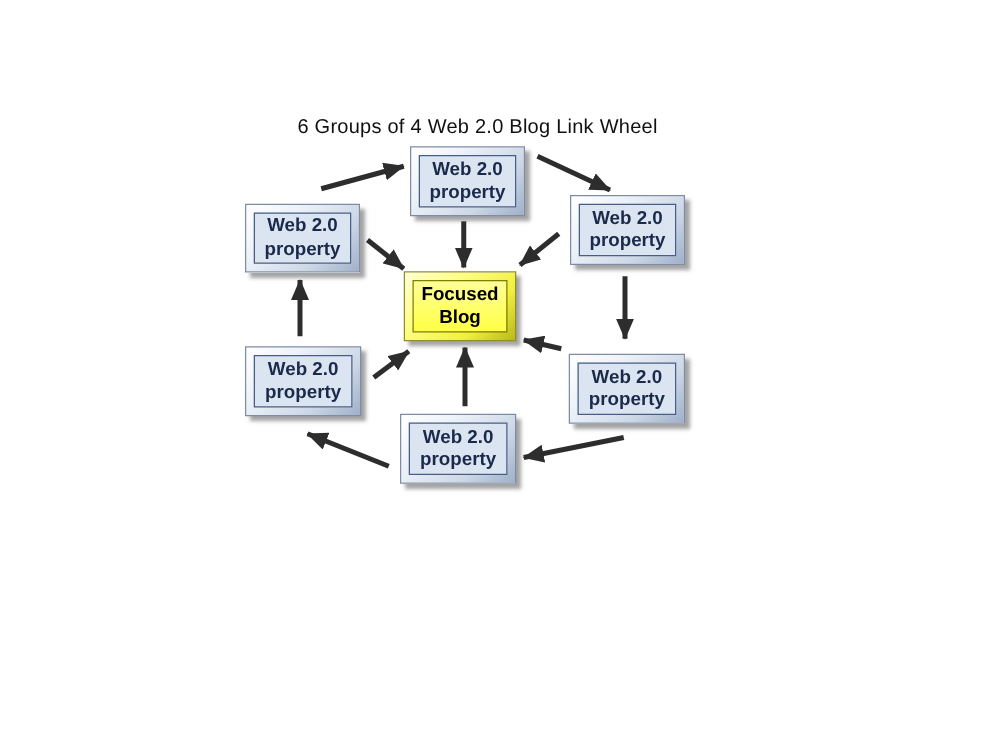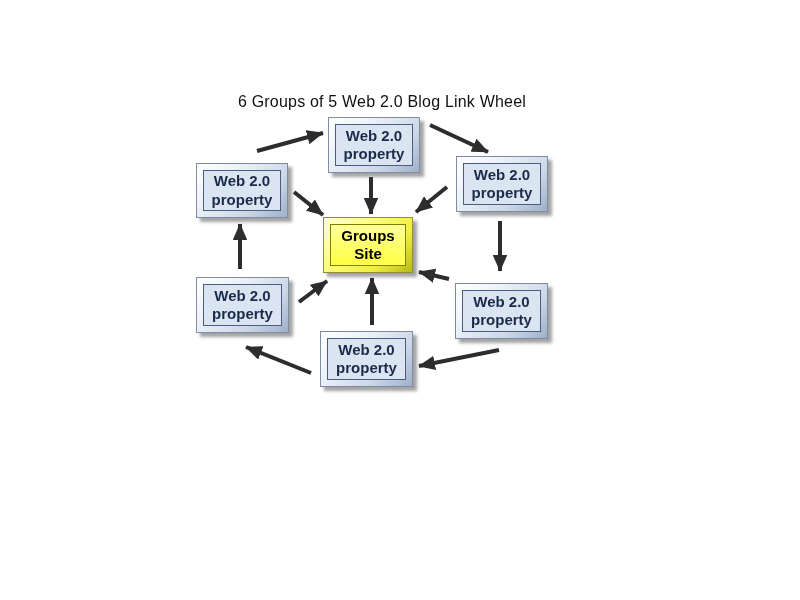--- a/index.html
+++ b/index.html
@@ -36,21 +36,21 @@
     border-color:#7f7f00;
     background:linear-gradient(180deg,#ffff99 0%,#ffff44 100%);
     color:#000000;
   }
 </style>
 </head>
 <body>
 
 <div class="canvas">
 
-  <div class="title">6 Groups of 5 Web 2.0 Blog Link Wheel</div>
+  <div class="title">6 Groups of 4 Web 2.0 Blog Link Wheel</div>
 
   <svg class="arrows" width="800" height="600" viewBox="0 0 800 600">
     <defs>
       <marker id="ah" markerUnits="strokeWidth" markerWidth="4.2" markerHeight="3.6" refX="4" refY="1.8" orient="auto">
         <path d="M0,0 L4.2,1.8 L0,3.6 z" fill="#2d2d2d"></path>
       </marker>
     </defs>
 
     <line x1="257" y1="151" x2="323" y2="133" stroke="#2d2d2d" stroke-width="4" marker-end="url(#ah)"></line>
     <line x1="430" y1="125" x2="488" y2="152" stroke="#2d2d2d" stroke-width="4" marker-end="url(#ah)"></line>
@@ -93,17 +93,17 @@
       </div>
   </div>
   <div class="node" style="left:196px;top:163px;width:92px;height:55px;">
     <div class="inner">
         <span>Web 2.0 property</span>
       </div>
   </div>
 
   <div class="node center" style="left:323px;top:217px;width:90px;height:56px;">
     <div class="inner">
-        <span>Groups Site</span>
+        <span>Focused Blog</span>
       </div>
   </div>
 
 </div>
 
 </body></html>

